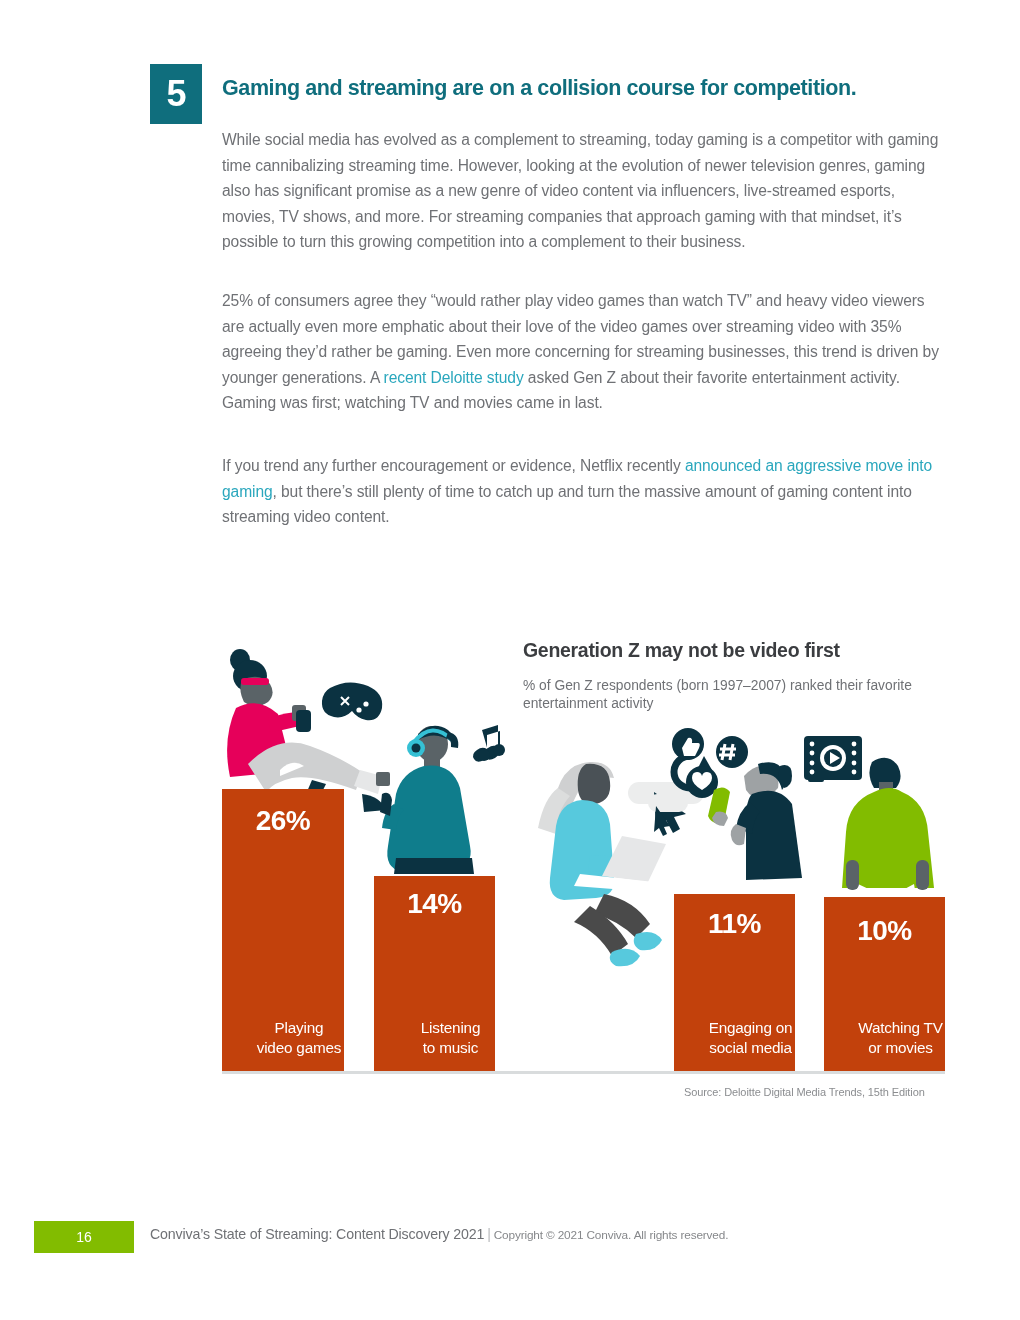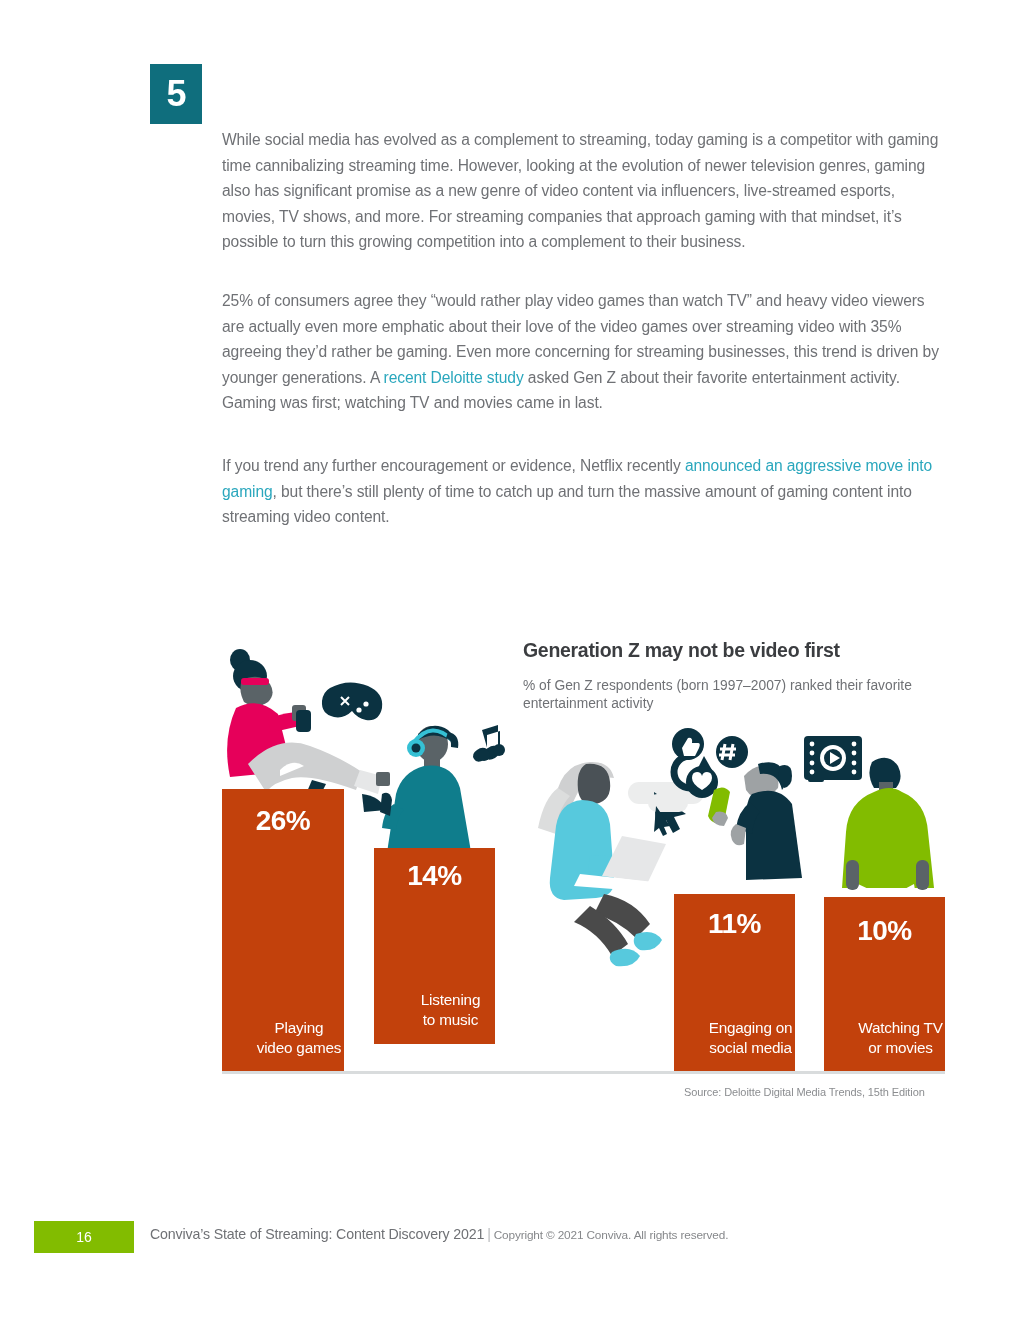--- a/index.html
+++ b/index.html
@@ -84,20 +84,21 @@
   }
   .foot-text .sep{color:#b9bbbd;padding:0 3px;}
   .foot-text .cp{font-size:11.8px;color:#86888b;}
 </style>
 </head>
 <body>
 
 <div class="page">
 
   <div class="num-badge">5</div>
+  <div class="headline">Gaming and streaming are on a collision course for competition.</div>
 
   <div class="para" id="p1">While social media has evolved as a complement to streaming, today gaming is a competitor with gaming time cannibalizing streaming time. However, looking at the evolution of newer television genres, gaming also has significant promise as a new genre of video content via influencers, live-streamed esports, movies, TV shows, and more. For streaming companies that approach gaming with that mindset, it’s possible to turn this growing competition into a complement to their business.</div>
 
   <div class="para" id="p2"><span>25% of consumers agree they “would rather play video games than watch TV” and heavy video viewers are actually even more emphatic about their love of the video games over streaming video with 35% agreeing they’d rather be gaming. Even more concerning for streaming businesses, this trend is driven by younger generations. A </span><span class="lnk">recent Deloitte study</span><span> asked Gen Z about their favorite entertainment activity. Gaming was first; watching TV and movies came in last.</span></div>
 
   <div class="para" id="p3"><span>If you trend any further encouragement or evidence, Netflix recently </span><span class="lnk">announced an aggressive move into gaming</span><span>, but there’s still plenty of time to catch up and turn the massive amount of gaming content into streaming video content.</span></div>
 
   <div class="chart-title">Generation Z may not be video first</div>
   <div class="chart-sub">% of Gen Z respondents (born 1997–2007) ranked their favorite entertainment activity</div>
 
@@ -254,21 +255,21 @@
     </svg>
   </div>
 
   <div class="bar" style="left:222px;top:789px;width:122px;height:283px;">
     <div class="val" style="top:16px;">26%</div>
     <div class="lbl">
       <span>Playing</span><br><span>video games</span>
     </div>
   </div>
 
-  <div class="bar" style="left:374px;top:848px;width:121px;height:196px;">
+  <div class="bar" style="left:374px;top:876px;width:121px;height:196px;">
     <div class="val" style="top:12px;">14%</div>
     <div class="lbl">
       <span>Listening</span><br><span>to music</span>
     </div>
   </div>
 
 
   <div class="bar" style="left:674px;top:894px;width:121px;height:178px;">
     <div class="val" style="top:14px;">11%</div>
     <div class="lbl">

